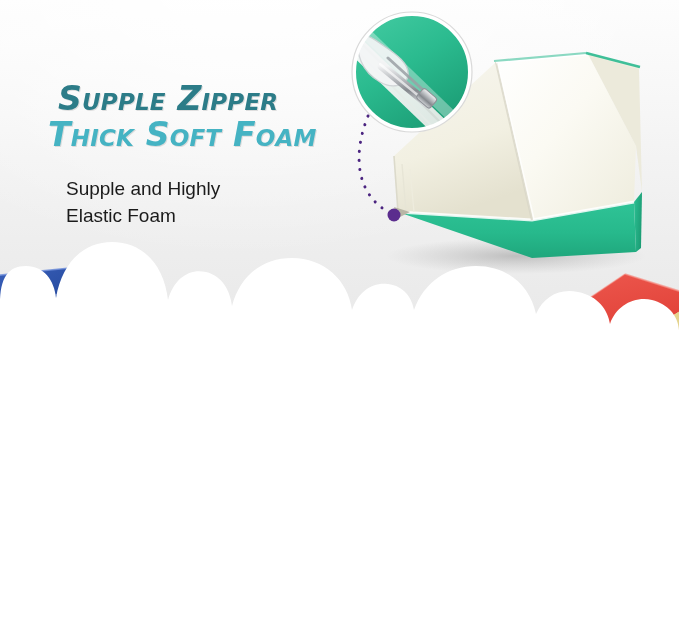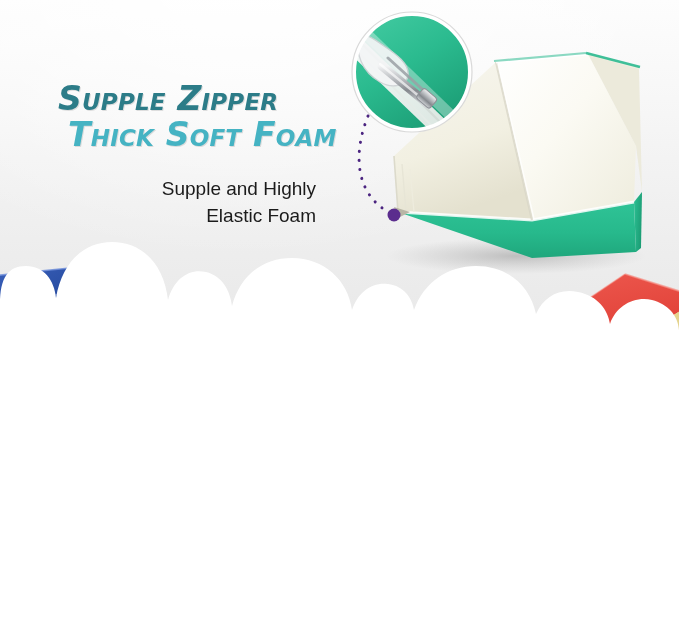--- a/index.html
+++ b/index.html
@@ -31,29 +31,29 @@
   .headline{
     font-family:"DejaVu Sans",sans-serif;
     font-weight:700;font-style:italic;
     font-variant:small-caps;
     letter-spacing:.2px;
     line-height:1.04;
     white-space:nowrap;
     text-shadow:1px 1px 0 rgba(120,120,120,.22);
   }
   .hl-dark{color:#2C7C88;}
-  .hl-light{color:#45B3C3;margin-left:20px;}
+  .hl-light{color:#45B3C3;}
 
   #t1{position:absolute;left:58px;top:82px;font-size:33px;}
   #t2{position:absolute;left:48px;top:118px;font-size:33px;}
 
   
   .body-copy{
     color:#1b1b1b;font-size:19px;line-height:1.42;
-    font-family:"Liberation Sans",sans-serif;text-align:right;white-space:pre-line;
+    font-family:"Liberation Sans",sans-serif;text-align:left;white-space:pre-line;
   }
   #b1{position:absolute;left:66px;top:176px;width:250px;}
 
   
   .prod-top{position:absolute;left:336px;top:6px;width:343px;height:268px;}
 
   
   .foam-blue{position:absolute;left:-8px;top:250px;width:180px;height:125px;}
   .foam-red{position:absolute;left:505px;top:268px;width:180px;height:112px;}
 </style>

